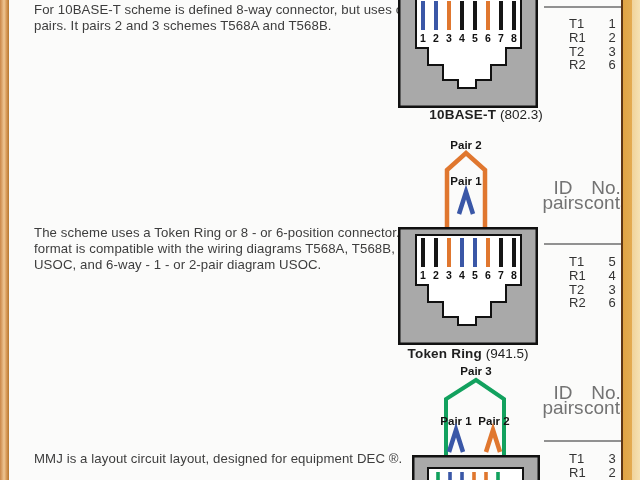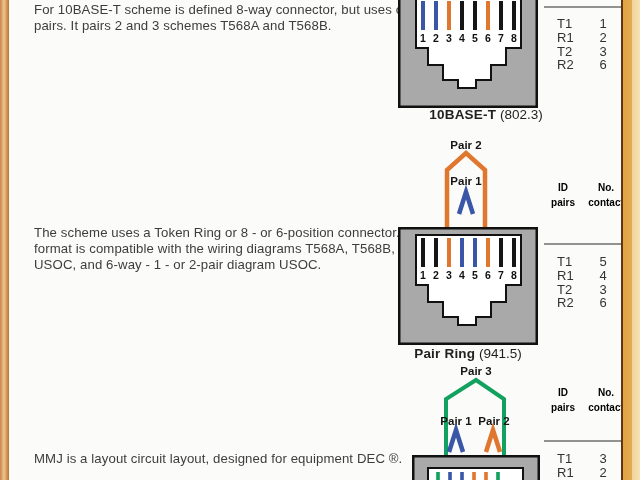--- a/index.html
+++ b/index.html
@@ -25,26 +25,26 @@
   .jack-label{
     position:absolute; width:140px; text-align:center; font-size:13.5px; color:#1f1f1f; white-space:nowrap;
   }
   .jack-label b{letter-spacing:0.2px;}
   svg{position:absolute; overflow:visible;}
   svg.clipped{overflow:hidden;}
   .pin-num{font-family:"Liberation Sans",sans-serif; font-size:10.5px; font-weight:bold; fill:#111;}
   .arrow-label{font-family:"Liberation Sans",sans-serif; font-size:11.5px; font-weight:bold; fill:#151515;}
   .ptable{position:absolute; width:86px; font-size:13px; color:#333;}
   .ptable .rule{position:absolute; left:2px; width:82px; height:2px; background:#919191;}
-  .ptable .thead{position:absolute; left:0; display:flex; width:100%; font-weight:bold; color:#000000; text-align:center; font-size:10px; line-height:14.5px;}
+  .ptable .thead{position:absolute; left:0; display:flex; width:100%; font-weight:normal; color:#737373; text-align:center; font-size:19px; line-height:14.5px;}
   .ptable .thead .c1{width:42px;}
   .ptable .thead .c2{width:44px; white-space:nowrap;}
   .ptable .rows{position:absolute; left:0; width:100%;}
   .trow{display:flex; height:13.8px; line-height:13.8px;}
-  .trow .tid{margin-left:15px; width:29px;}
+  .trow .tid{margin-left:27px; width:29px;}
   .trow .tval{width:34px; text-align:center;}
   #table-1 .rule{top:6px;} #table-1 .rows{top:17px;}
   #table-2 .thead{top:0;} #table-2 .rule{top:62px;} #table-2 .rows{top:74px;}
   #table-3 .thead{top:4px;} #table-3 .rule{top:58px;} #table-3 .rows{top:70px;}
   #table-3 .trow{height:14.4px; line-height:14.4px;}
 </style>
 </head>
 <body>
 
 <div class="page">
@@ -130,21 +130,21 @@
         <text x="77" y="52" text-anchor="middle" class="pin-num">5</text>
         <rect x="88" y="11" width="4" height="29" fill="#e0772f"></rect>
         <text x="90" y="52" text-anchor="middle" class="pin-num">6</text>
         <rect x="101" y="11" width="4" height="29" fill="#161616"></rect>
         <text x="103" y="52" text-anchor="middle" class="pin-num">7</text>
         <rect x="114" y="11" width="4" height="29" fill="#161616"></rect>
         <text x="116" y="52" text-anchor="middle" class="pin-num">8</text>
       </g>
   </svg>
   <div class="jack-label" style="left:398px; top:346px;">
-    <b>Pair Ring</b><span> (941.5)</span>
+    <b>Token Ring</b><span> (941.5)</span>
   </div>
 
   <div class="ptable" id="table-2" style="left:542px; top:181px;">
     <div class="thead">
       <span class="c1"><span>ID</span><br><span>pairs</span></span>
       <span class="c2"><span>No.</span><br><span>contact</span></span>
     </div>
     <div class="rule"></div>
     <div class="rows">
       <div class="trow">

